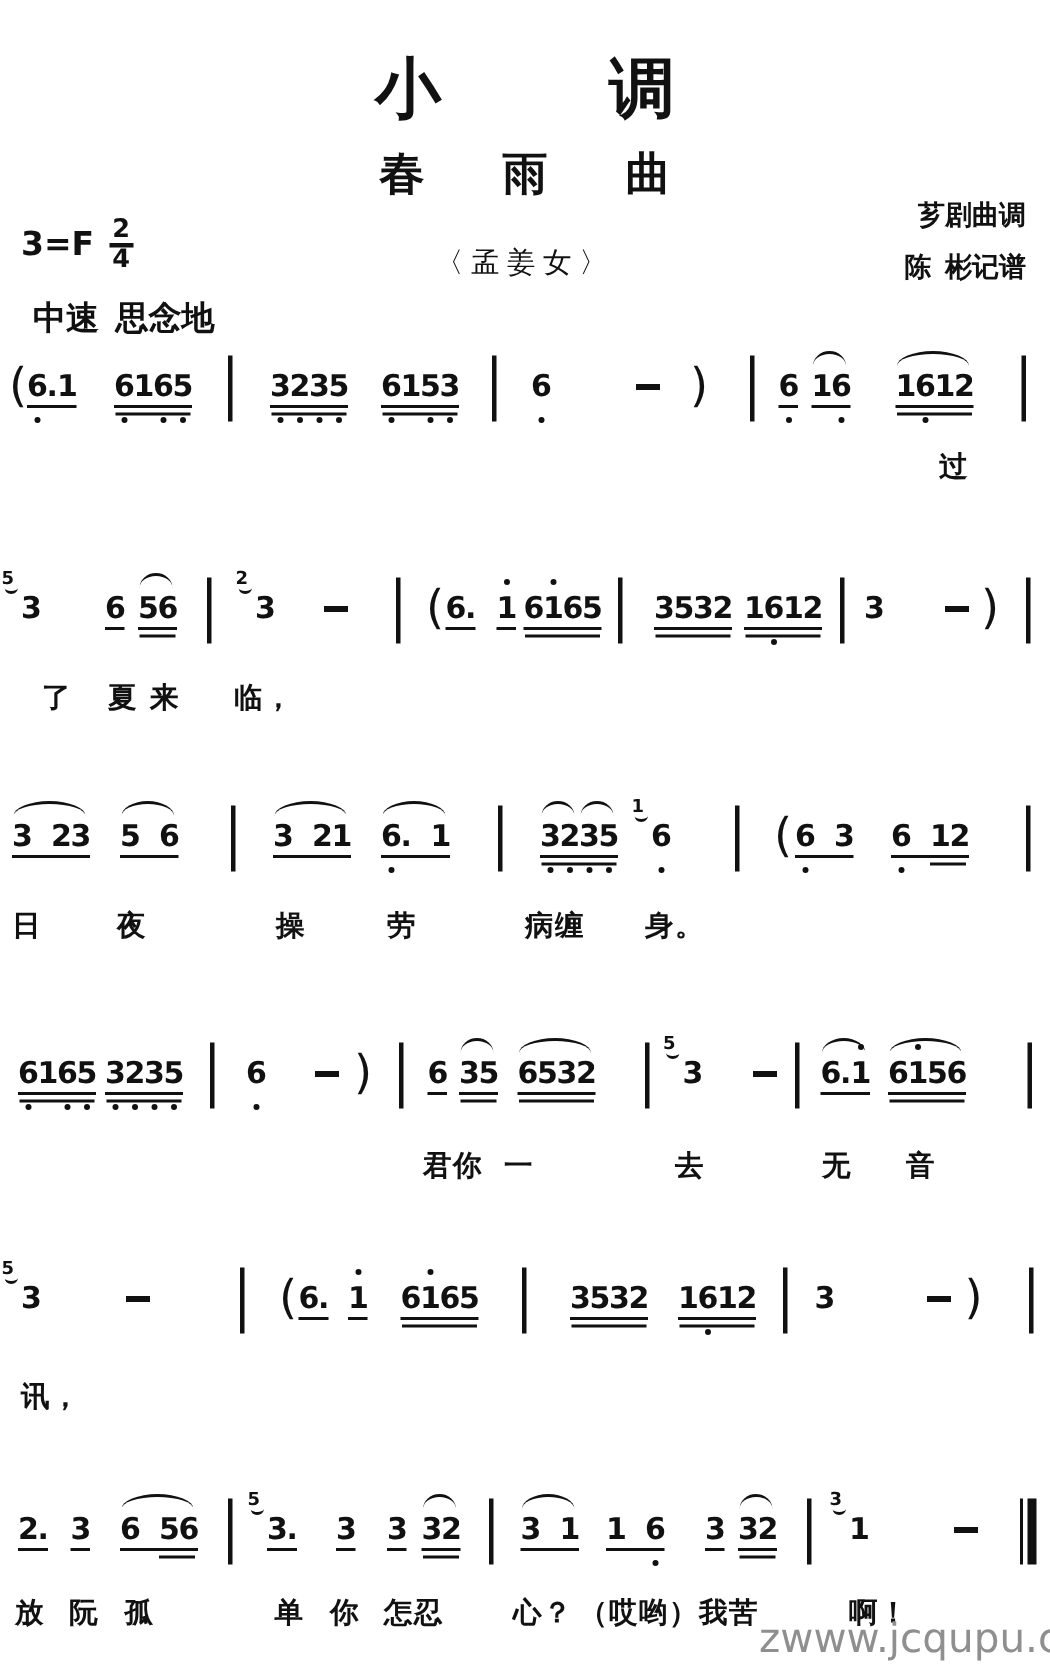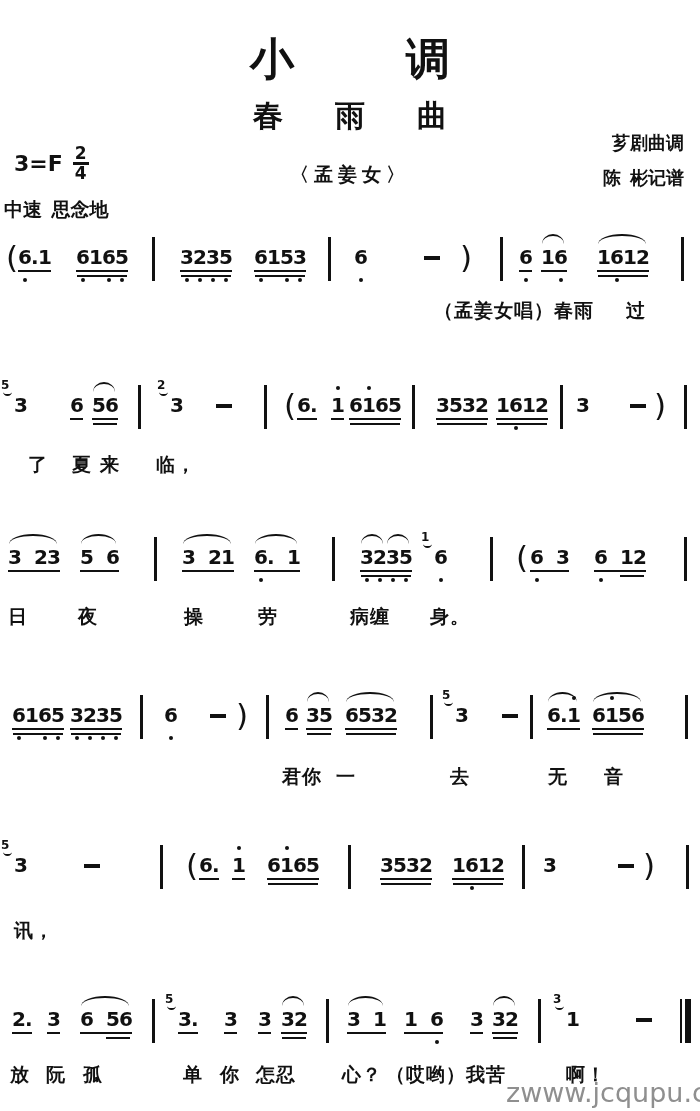--- a/index.html
+++ b/index.html
@@ -11,24 +11,24 @@
   .t-main{position:absolute;top:36px;left:0;width:100%;display:flex;justify-content:center;
           gap:112px;font-size:44px;font-weight:900;line-height:48px;}
   .t-song{position:absolute;top:96px;left:0;width:100%;display:flex;justify-content:center;
           gap:52px;font-size:30px;font-weight:700;}
   .keysig{position:absolute;left:14px;top:146px;display:flex;align-items:center;gap:10px;
           font-family:"DejaVu Sans",sans-serif;font-weight:700;font-size:22px;}
   .frac{display:inline-flex;flex-direction:column;align-items:center;font-size:17px;
         line-height:15px;font-weight:700;}
   .fline{width:16px;height:2.5px;background:#111;margin:1px 0;}
   .role{position:absolute;top:162px;left:0;width:100%;text-align:center;
-        font-size:19px;font-weight:700;letter-spacing:5px;}
+        font-size:19px;font-weight:400;letter-spacing:5px;}
   .credit{position:absolute;right:16px;font-size:18px;font-weight:700;white-space:pre;}
   .c1{top:131px;} .c2{top:166px;}
-  .tempo{position:absolute;left:4px;top:197px;font-size:19px;font-weight:700;white-space:pre;}
+  .tempo{position:absolute;left:22px;top:197px;font-size:22px;font-weight:700;white-space:pre;}
   
   .sys{position:absolute;left:0;width:700px;height:110px;}
   .tok{position:absolute;top:0;}
   .chars{display:flex;font-family:"DejaVu Sans",sans-serif;font-weight:700;
          font-size:20px;line-height:22px;}
   .u1{border-bottom:2.5px solid #111;padding-bottom:2px;}
   .ch{position:relative;width:13px;text-align:center;display:inline-block;}
   .ch.dt{width:7px;}
   .ul2{position:absolute;top:29px;left:1px;height:2px;background:#111;}
   .slur{position:absolute;top:-12px;height:8px;border-top:2px solid #111;
@@ -144,21 +144,20 @@
           <div class="slur" style="left: 1px; width: 48px;"></div>
           <div class="chars u1">
             <span class="ch">1</span>
             <span class="ch">6<div class="odot lo"></div></span>
             <span class="ch">1</span>
             <span class="ch">2</span>
           </div>
           <div class="ul2" style="width: 50px;"></div>
         </div>
         <div class="tok bar" style="left: 681px;"></div>
-        <div class="lyr" style="left: 434px; top: 52px;">（孟姜女唱）春雨</div>
         <div class="lyr" style="left: 626px; top: 52px;">过</div>
       </div>
       <div class="sys" style="top: 394px;">
         <div class="tok n" style="left: 14px;">
           <div class="chars">
             <span class="ch">3</span>
           </div>
           <div class="grace">5</div>
         </div>
         <div class="tok n" style="left: 70px;">

